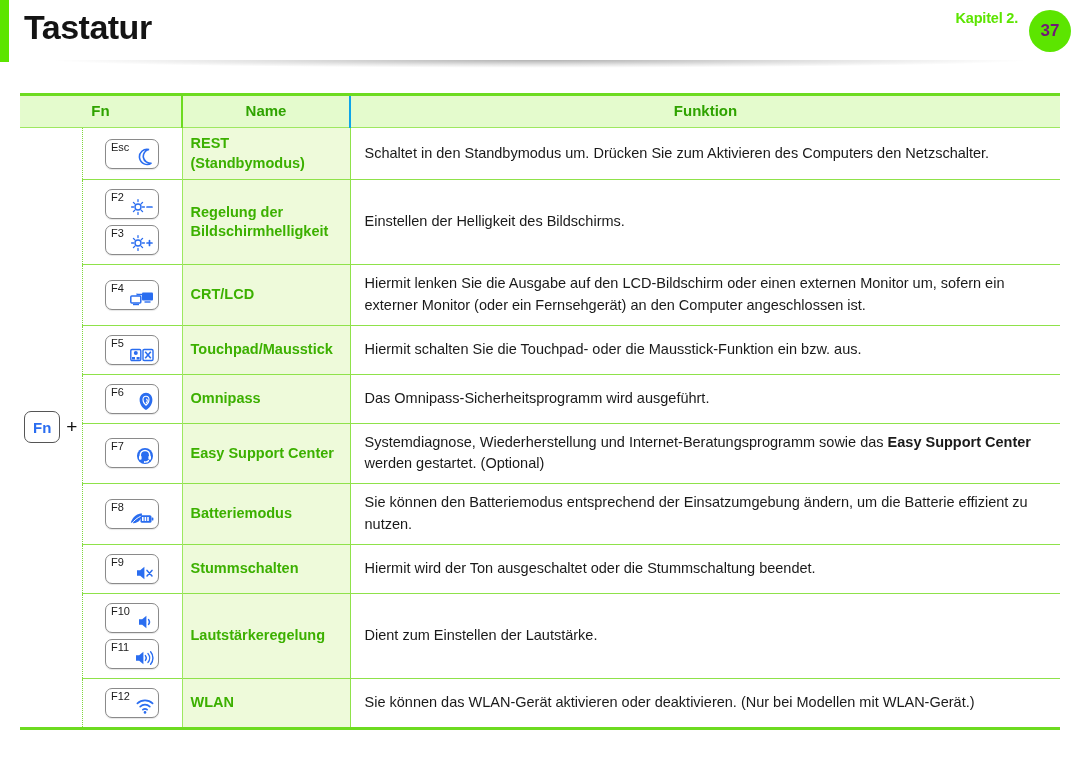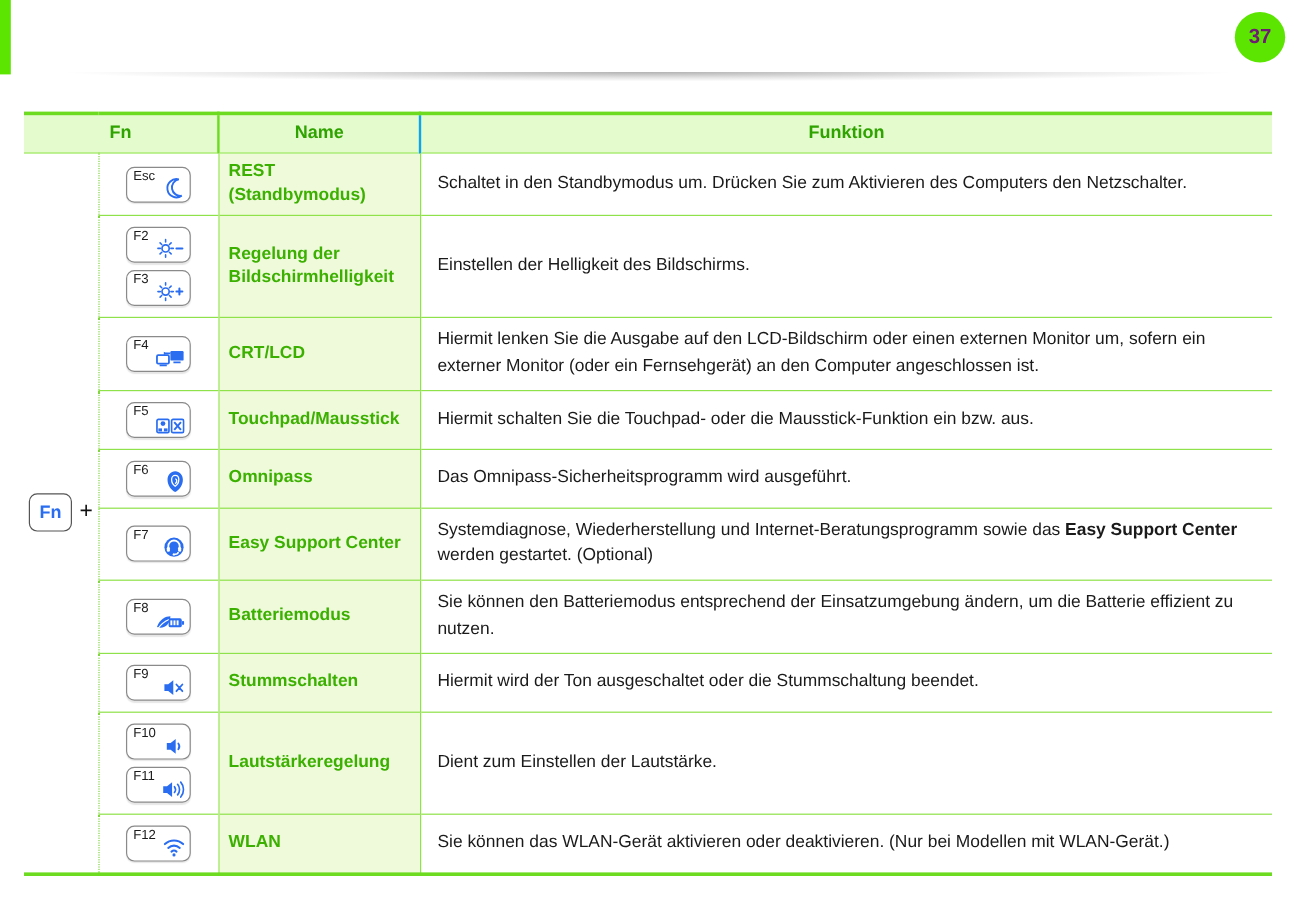--- a/index.html
+++ b/index.html
@@ -130,21 +130,23 @@
   .kstack { display:flex; flex-direction:column; align-items:center; }
   .bold-in { font-weight:bold; }
 </style>
 </head>
 <body>
 
 <div class="page">
 
   <div class="header">
     <div class="header-accent-bar"></div>
+    <div class="page-title">Tastatur</div>
     <div class="chapter-block">
+      <div class="chapter-line1">Kapitel 2.</div>
     </div>
     <div class="page-badge">37</div>
   </div>
   <div class="header-shadow"></div>
 
   <div class="table-wrap">
     <table class="keytable">
       <colgroup>
         <col class="c-fn">
           <col class="c-key">

